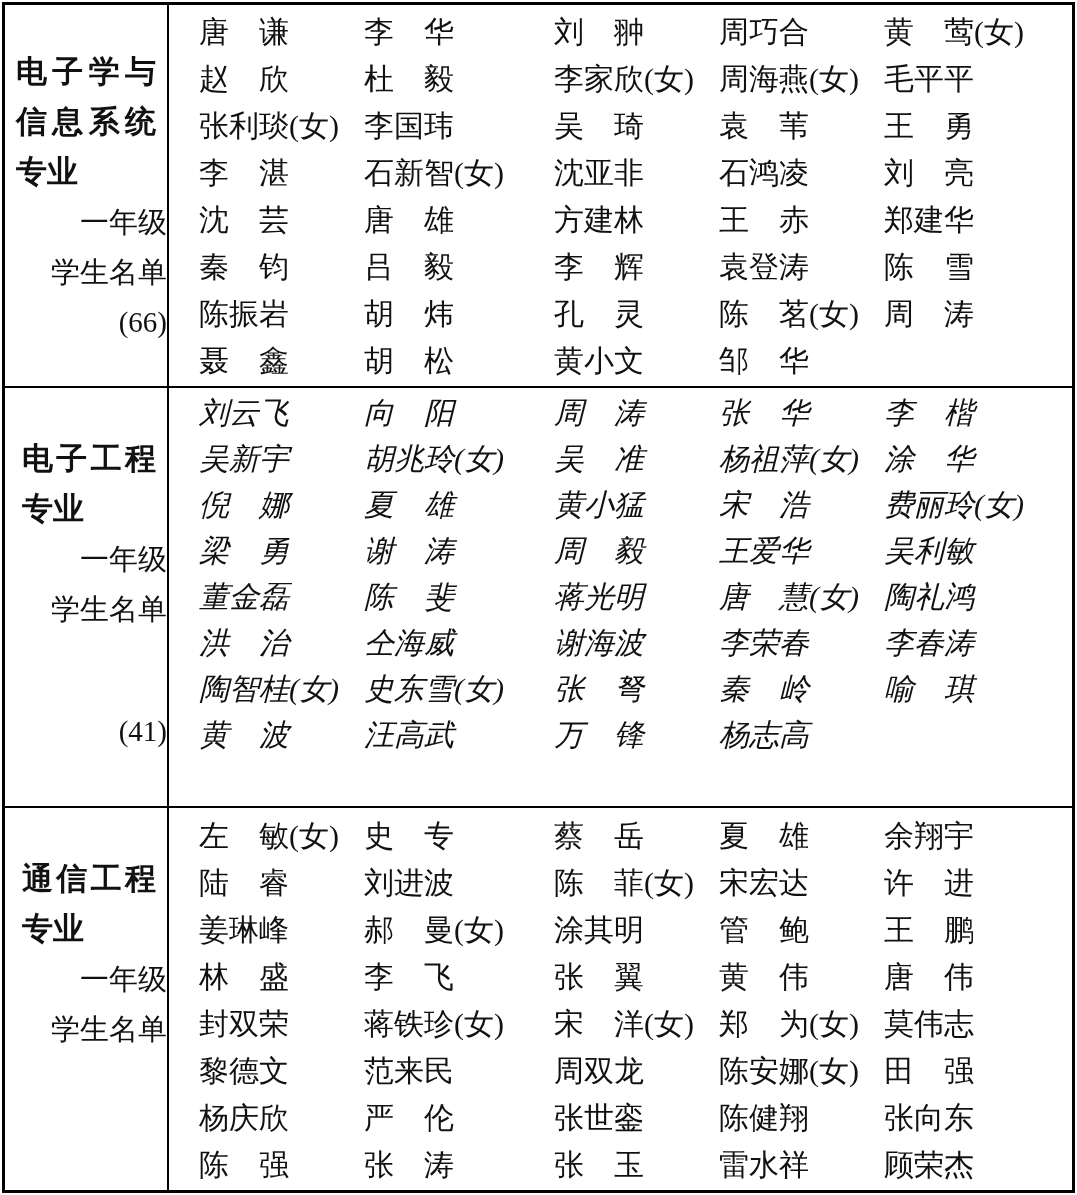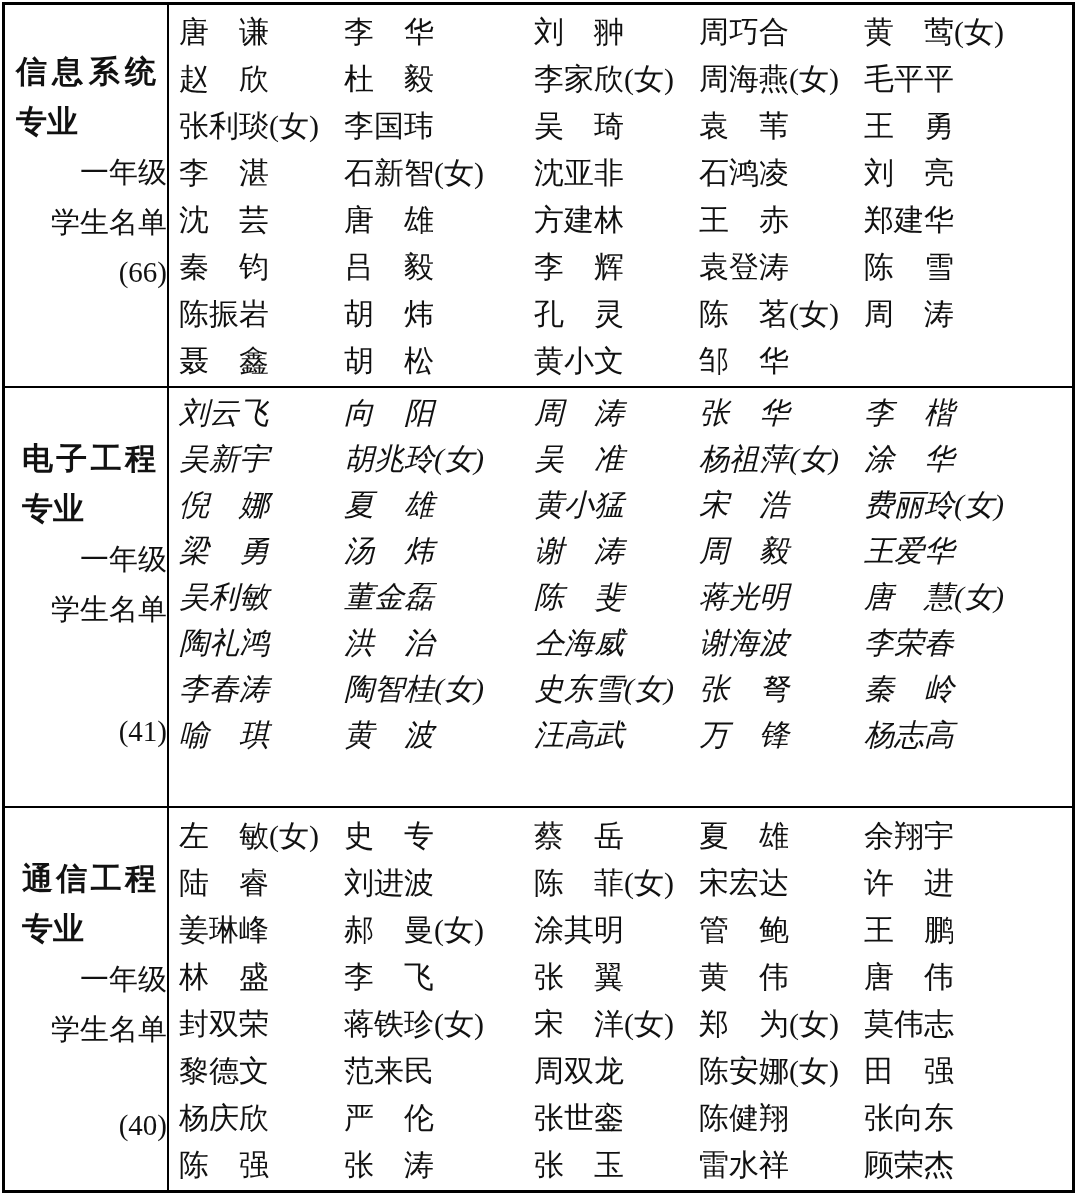--- a/index.html
+++ b/index.html
@@ -60,39 +60,41 @@
   .s2 .hline.count { margin-top: 72px; }
   .s3 .hline.count { margin-top: 46px; }
 
   .names-grid {
     flex: 1;
     display: grid;
     grid-template-columns: 165px 190px 165px 165px 1fr;
     align-content: start;
     padding-left: 10px;
     box-sizing: border-box;
+    margin-left: 20px;
   }
   .s1 .names-grid { grid-auto-rows: 47px; padding-top: 4px; }
   .s2 .names-grid { grid-auto-rows: 46px; padding-top: 2px; font-style: italic; }
   .s3 .names-grid { grid-auto-rows: 47px; padding-top: 5px; }
   .name-cell {
     font-size: 30px;
     line-height: 46px;
     white-space: nowrap;
     overflow: visible;
   }
 </style>
 </head>
 <body>
 
 <div class="page">
   <div class="roster-table">
 
     <div class="section s1">
       <div class="sec-header">
+        <div class="hline major just">电子学与</div>
         <div class="hline major just">信息系统</div>
         <div class="hline major">专业</div>
         <div class="hline">一年级</div>
         <div class="hline">学生名单</div>
         <div class="hline count">(66)</div>
       </div>
       <div class="names-grid">
           <div class="name-cell">唐　谦</div>
           <div class="name-cell">李　华</div>
           <div class="name-cell">刘　翀</div>
@@ -153,21 +155,20 @@
           <div class="name-cell">胡兆玲(女)</div>
           <div class="name-cell">吴　准</div>
           <div class="name-cell">杨祖萍(女)</div>
           <div class="name-cell">涂　华</div>
           <div class="name-cell">倪　娜</div>
           <div class="name-cell">夏　雄</div>
           <div class="name-cell">黄小猛</div>
           <div class="name-cell">宋　浩</div>
           <div class="name-cell">费丽玲(女)</div>
           <div class="name-cell">梁　勇</div>
-          <div class="name-cell">汤　炜</div>
           <div class="name-cell">谢　涛</div>
           <div class="name-cell">周　毅</div>
           <div class="name-cell">王爱华</div>
           <div class="name-cell">吴利敏</div>
           <div class="name-cell">董金磊</div>
           <div class="name-cell">陈　斐</div>
           <div class="name-cell">蒋光明</div>
           <div class="name-cell">唐　慧(女)</div>
           <div class="name-cell">陶礼鸿</div>
           <div class="name-cell">洪　治</div>
@@ -186,21 +187,20 @@
           <div class="name-cell">杨志高</div>
         </div>
     </div>
 
     <div class="section s3">
       <div class="sec-header">
         <div class="hline major just">通信工程</div>
         <div class="hline major">专业</div>
         <div class="hline">一年级</div>
         <div class="hline">学生名单</div>
-        <div class="hline count">(40)</div>
       </div>
       <div class="names-grid">
           <div class="name-cell">左　敏(女)</div>
           <div class="name-cell">史　专</div>
           <div class="name-cell">蔡　岳</div>
           <div class="name-cell">夏　雄</div>
           <div class="name-cell">余翔宇</div>
           <div class="name-cell">陆　睿</div>
           <div class="name-cell">刘进波</div>
           <div class="name-cell">陈　菲(女)</div>

